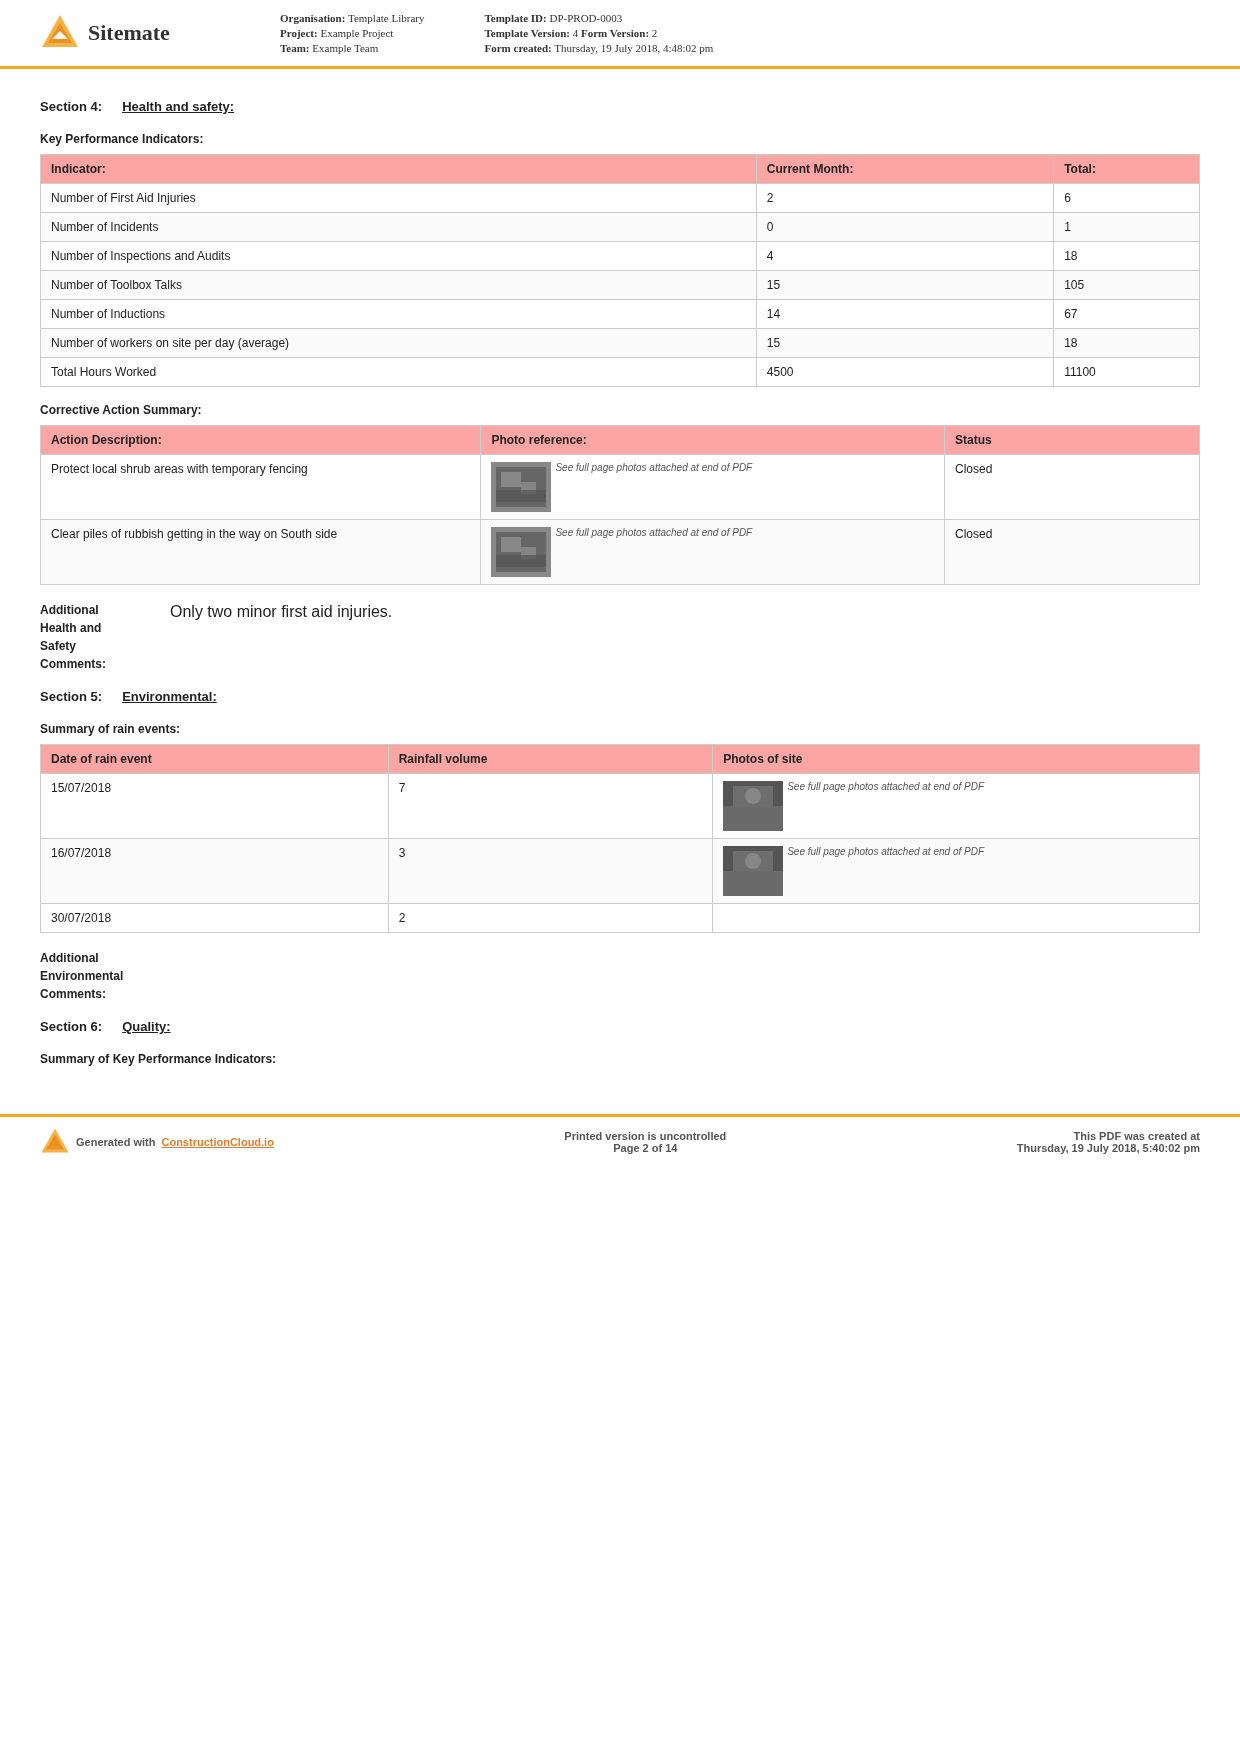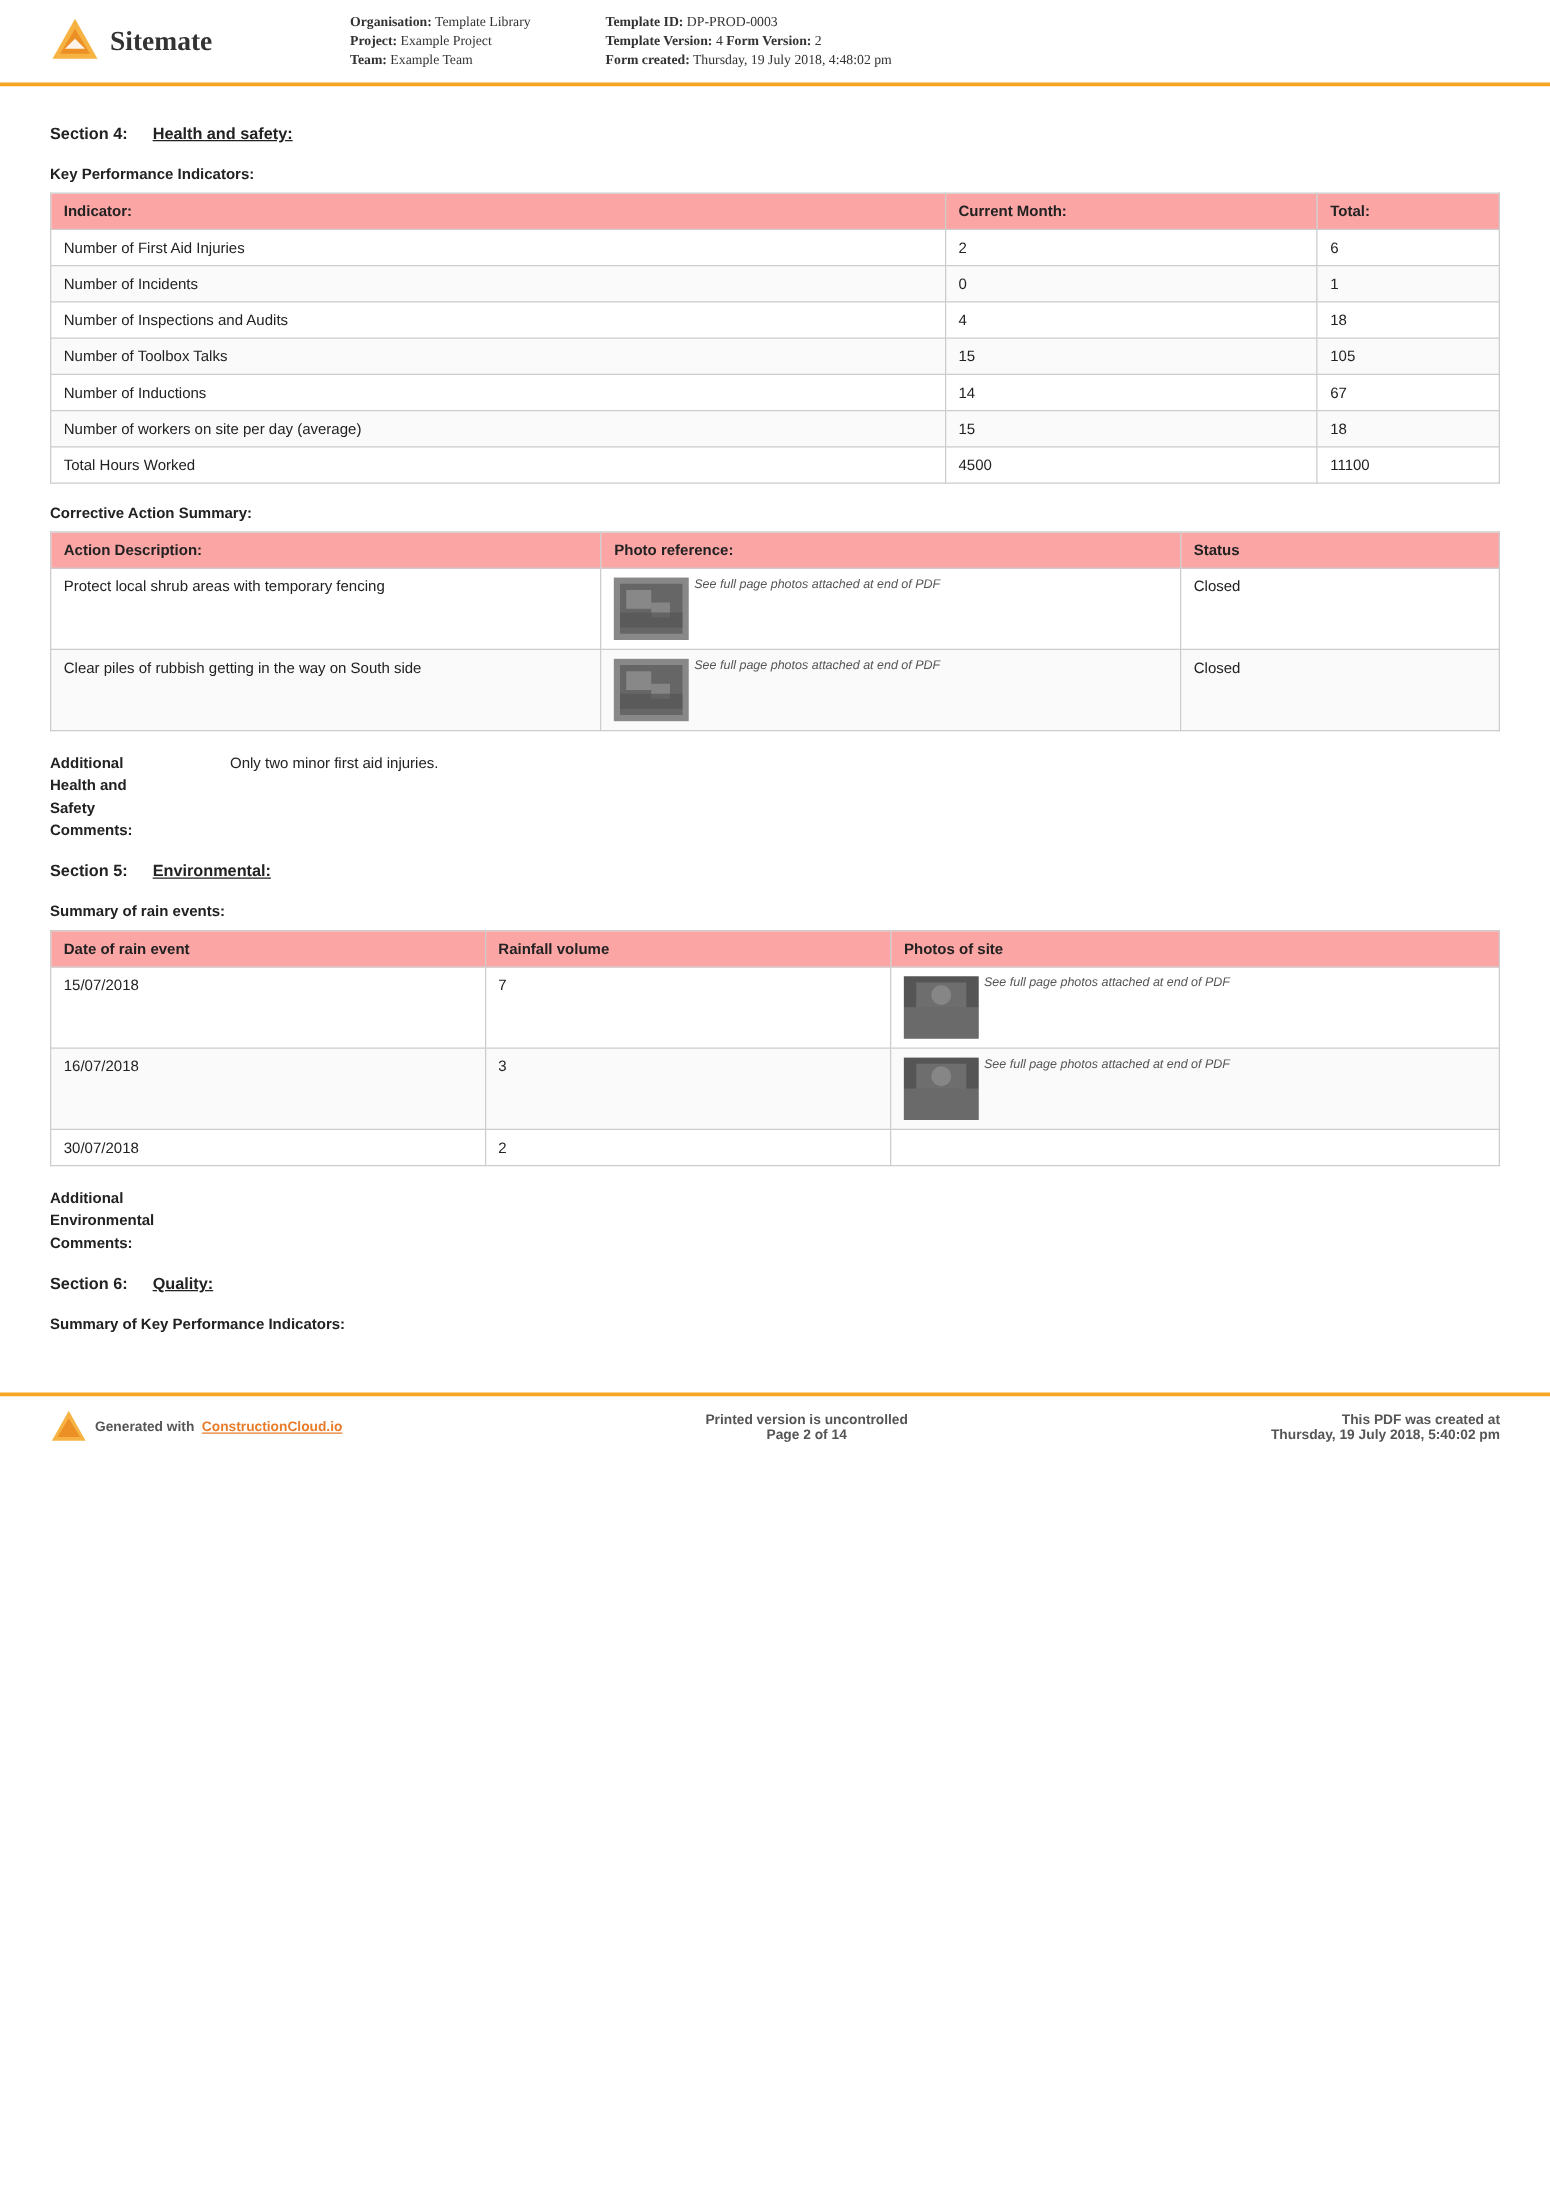--- a/index.html
+++ b/index.html
@@ -25,23 +25,23 @@
     table { width: 100%; border-collapse: collapse; margin-bottom: 16px; font-size: 12px; }
     table th { background: #fca5a5; font-weight: bold; padding: 7px 10px; border: 1px solid #ccc; text-align: left; }
     table td { padding: 7px 10px; border: 1px solid #ccc; vertical-align: top; }
     table tr:nth-child(even) td { background: #fafafa; }
 
     .photo-cell { display: flex; flex-direction: row; gap: 4px; }
     .photo-thumb { width: 60px; height: 50px; background: #aaa; display: inline-block; overflow: hidden; }
     .photo-thumb svg { width: 100%; height: 100%; }
     .photo-caption { font-size: 10px; color: #555; font-style: italic; }
 
-    .comments-block { display: flex; gap: 34px; margin: 10px 0 16px 0; }
+    .comments-block { display: flex; gap: 20px; margin: 10px 0 16px 0; }
     .comments-label { font-weight: bold; font-size: 12px; min-width: 110px; line-height: 1.5; }
-    .comments-value { font-size: 12px; padding-top: 2px; }
+    .comments-value { font-size: 16px; padding-top: 2px; }
 
     .footer { border-top: 3px solid #f5a623; padding: 10px 40px; display: flex; align-items: center; justify-content: space-between; font-size: 11px; color: #555; margin-top: 20px; font-weight: bold; }
     .footer-logo { display: flex; align-items: center; gap: 6px; }
     .footer-link { color: #e87c2b; text-decoration: underline; }
     .footer-center { text-align: center; }
     .footer-right { text-align: right; }
 
     .rain-table td:nth-child(3) { min-width: 200px; }
   </style>
 </head>

